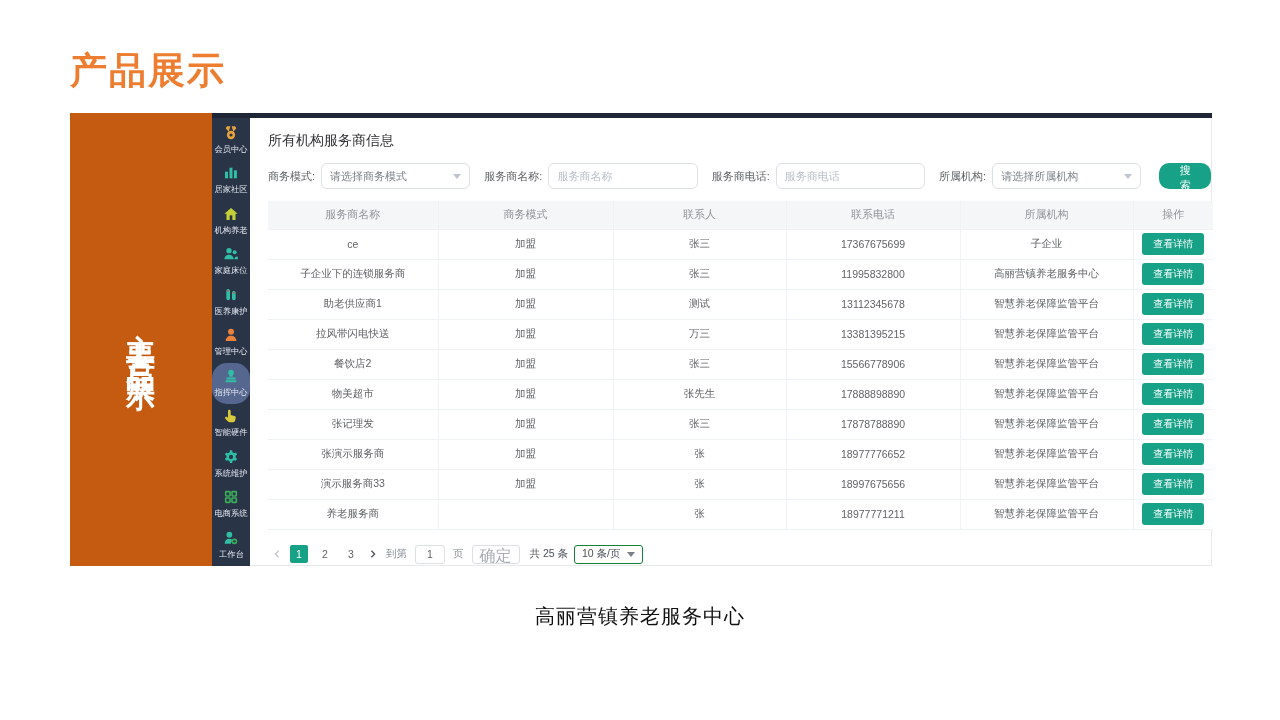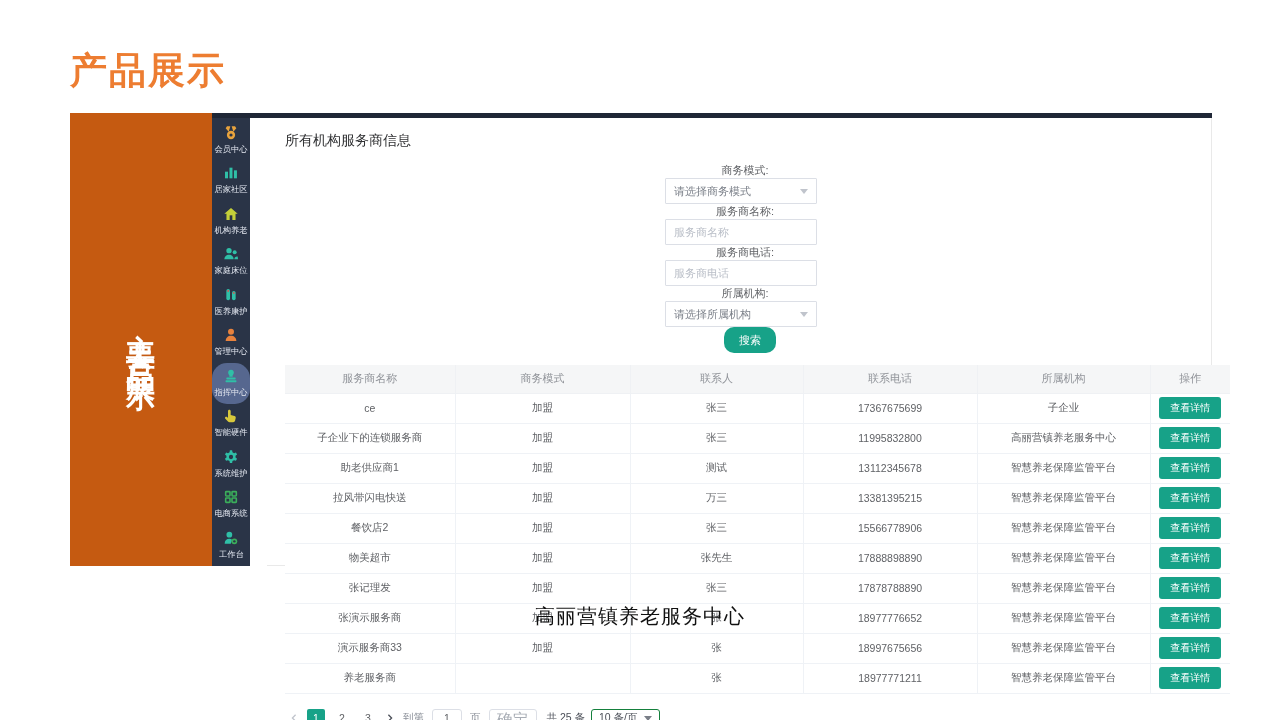--- a/index.html
+++ b/index.html
@@ -7,35 +7,35 @@
   .slide { position:relative; width:1280px; height:720px; background:#fff; }
 
   .slide-title { position:absolute; left:70px; top:46px; font-size:37px; font-weight:bold; color:#ED7D31; letter-spacing:2px; }
 
   .shot { position:absolute; left:70px; top:113px; width:1142px; height:453px; display:flex; }
 
   .banner { width:142px; background:#C55A11; display:flex; align-items:center; justify-content:center; }
   .banner-text { writing-mode:vertical-lr; color:#fff; font-size:29px; font-weight:bold; letter-spacing:10px; }
 
   .app { flex:1; display:flex; flex-direction:column; border-top:5px solid #1F2736; min-width:0; }
-  .app-body { flex:1; display:flex; min-height:0;gap:17px; }
+  .app-body { flex:1; display:flex; min-height:0; }
 
   .sidebar { width:38px; background:#2A3447; padding-top:2px; flex-shrink:0; }
   .side-item { height:40.5px; display:flex; flex-direction:column; align-items:center; justify-content:center; cursor:pointer; }
   .side-item.active { background:#56678F;border-radius:15px; }
   .side-item .icon { width:16px; height:16px; display:block; }
   .side-item .icon svg { width:16px; height:16px; display:block; }
   .side-item .lbl { font-size:9px; color:#E3E7F0; margin-top:2px; white-space:nowrap; transform:scale(0.92); }
 
   .main { flex:1; background:#fff; border:1px solid #E9E9E9; border-top:none; border-left:none; padding:14px 0 0 18px; min-width:0; position:relative; }
   .page-title { font-size:14px; color:#303133; font-weight:400; }
 
-  .filters { display:flex; align-items:center; margin-top:13px; font-size:11px; color:#606266;flex-direction:column; }
+  .filters { display:flex; align-items:center; margin-top:13px; font-size:11px; color:#606266; }
   .f-label { margin-right:6px; white-space:nowrap; }
-  .f-select, .f-input { height:26px; border:1px solid #DCDFE6; border-radius:1px; background:#fff; display:flex; align-items:center; padding:0 8px; margin-right:14px; }
+  .f-select, .f-input { height:26px; border:1px solid #DCDFE6; border-radius:6px; background:#fff; display:flex; align-items:center; padding:0 8px; margin-right:14px; }
   .f-select { width:152px; justify-content:space-between; cursor:pointer; }
   .f-select .val { color:#7A7F88; }
   .chev-down { width:0; height:0; border-left:4px solid transparent; border-right:4px solid transparent; border-top:5px solid #C0C4CC; }
   .f-input { width:152px; }
   .f-input input { border:none; outline:none; width:100%; font-size:11px; font-family:inherit; color:#606266; background:transparent; }
   .f-input input::placeholder { color:#B9BEC7; }
   .btn-search { height:26px; padding:0 15px; background:#17A288; color:#fff; border:none; border-radius:10px; font-size:11px; font-family:inherit; cursor:pointer; margin-left:4px; }
 
   .tbl-wrap { margin-top:12px; padding-right:4px; }
   table { border-collapse:collapse; table-layout:fixed; width:945px; }

